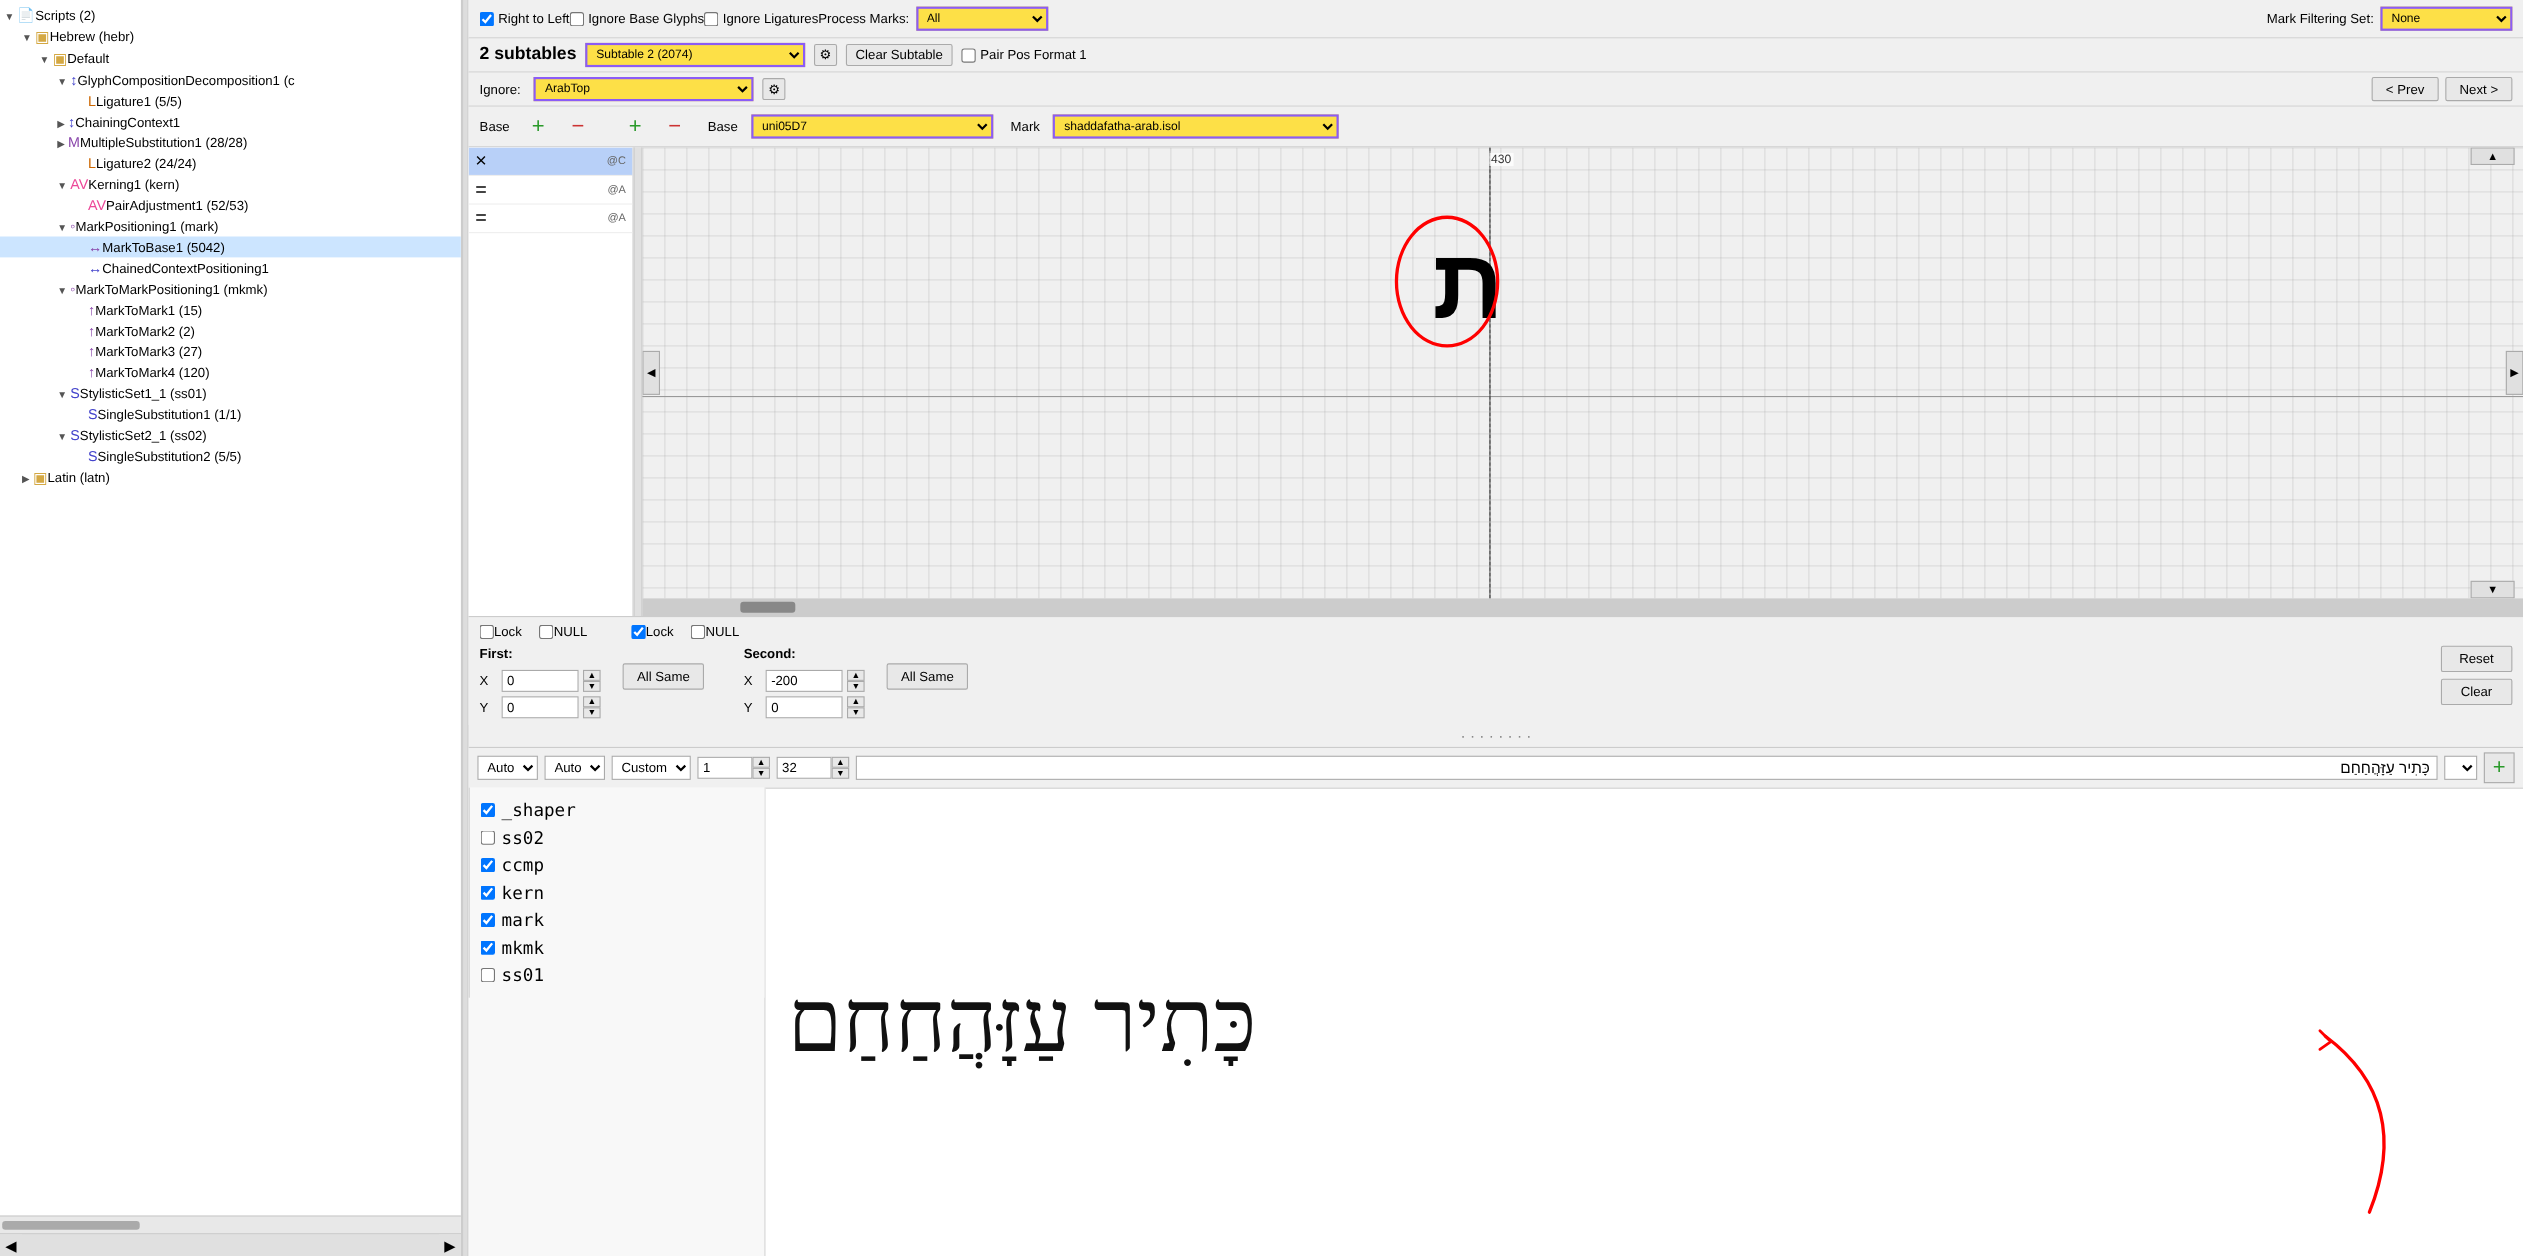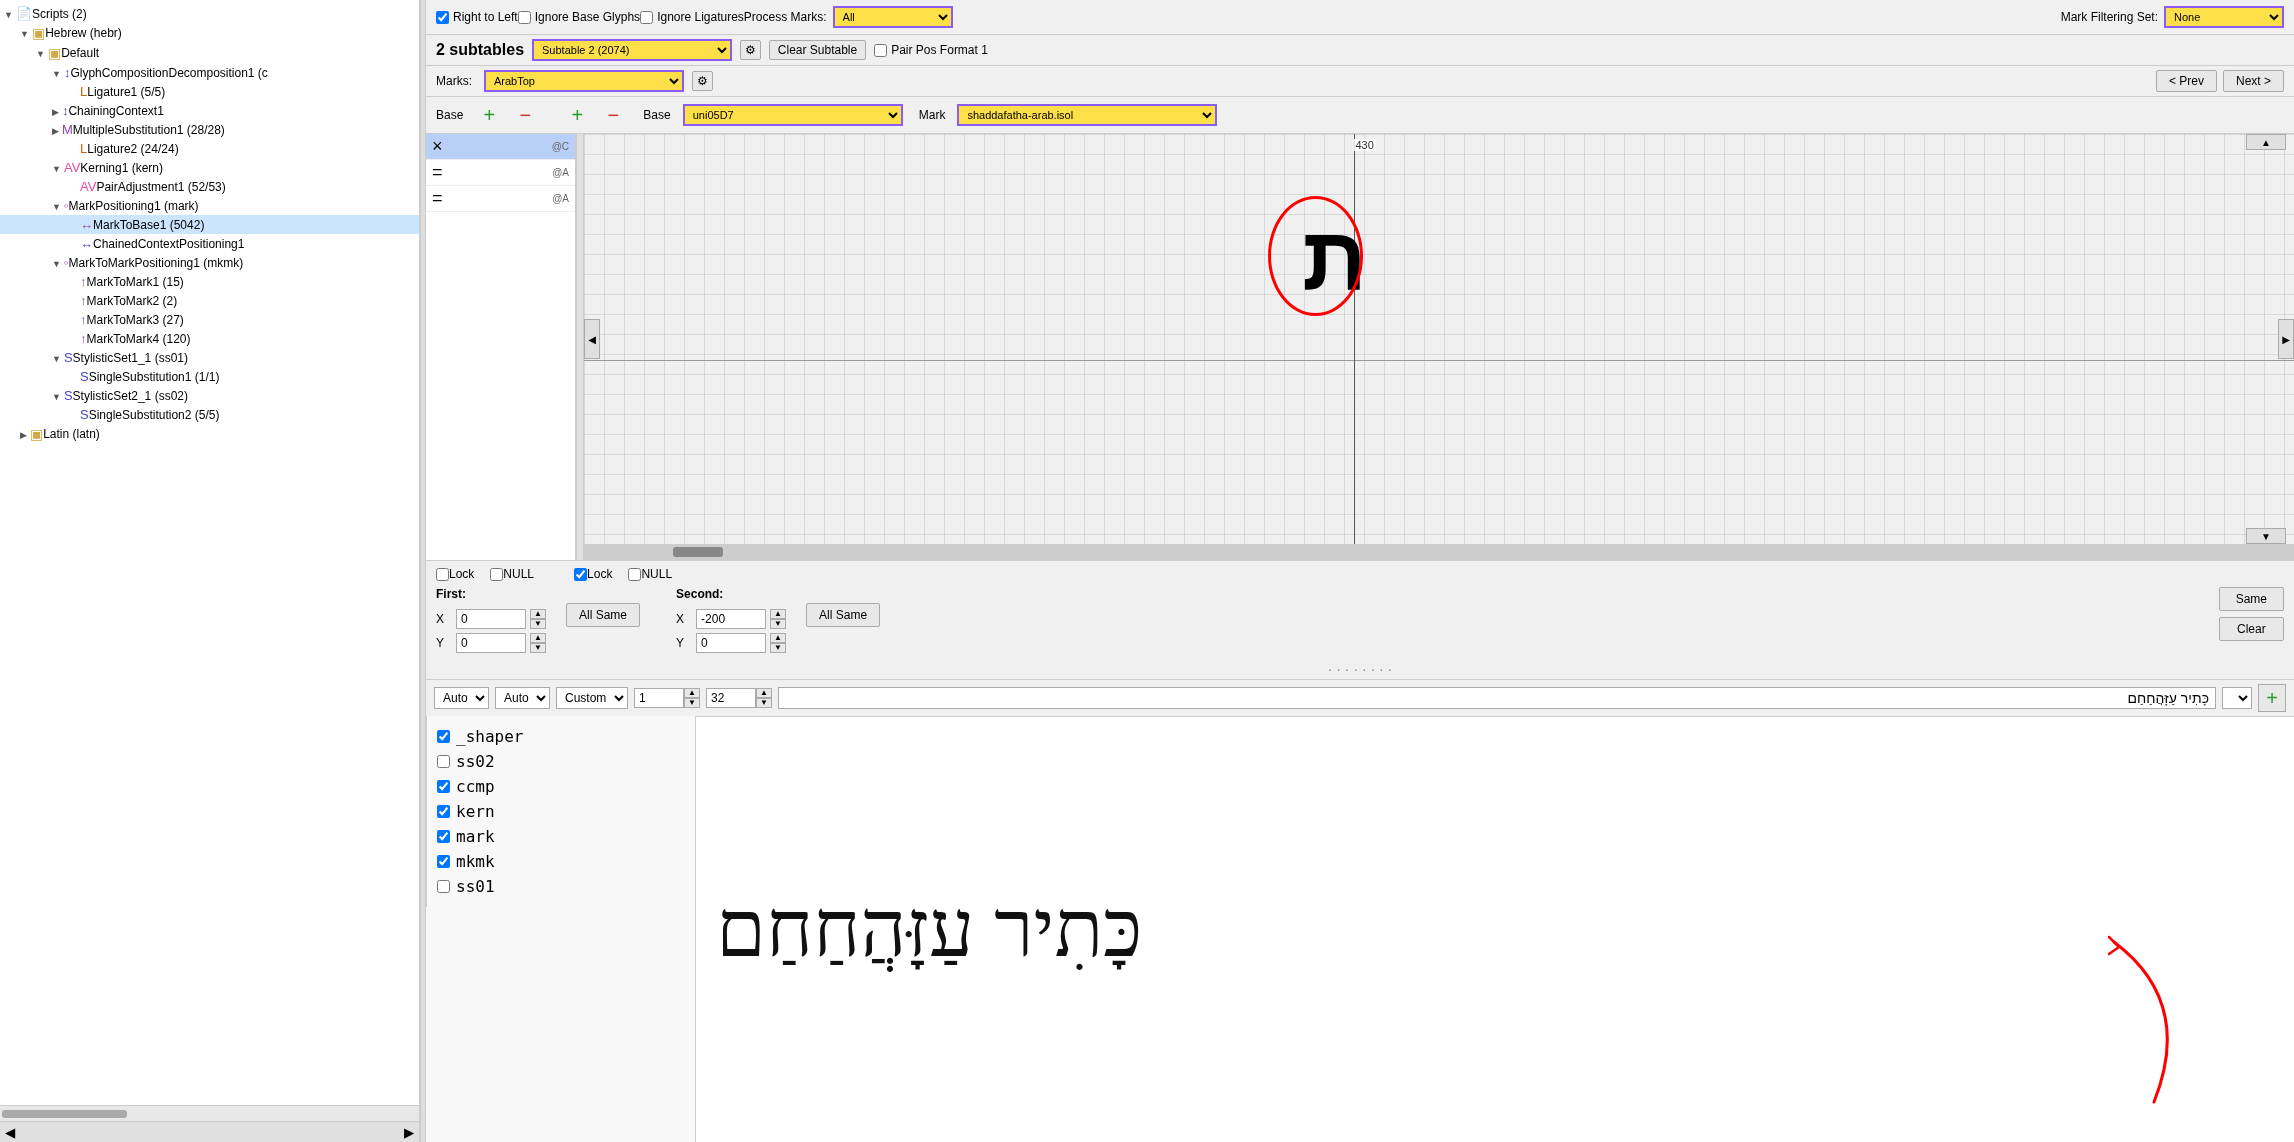--- a/index.html
+++ b/index.html
@@ -361,21 +361,21 @@
       </select>
       <button class="settings-btn">⚙</button>
       <button class="clear-subtable-btn">Clear Subtable</button>
       <div class="checkbox-group">
         <input type="checkbox" id="ppf" style="">
         <label for="ppf">Pair Pos Format 1</label>
       </div>
     </div>
 
     <div class="anchor-row">
-      <span class="section-label">Marks:</span>
+      <span class="section-label">Ignore:</span>
       <select class="dropdown anchor-dropdown">
         <option>ArabTop</option>
       </select>
       <button class="settings-btn">⚙</button>
       <div style="margin-left:auto;display:flex;gap:6px;">
         <button class="nav-btn">&lt; Prev</button>
         <button class="nav-btn">Next &gt;</button>
       </div>
     </div>
 
@@ -501,21 +501,21 @@
               <input type="text" class="coord-input" value="0" style="">
               <div class="spinbox">
                 <button class="spin-up">▲</button>
                 <button class="spin-down">▼</button>
               </div>
             </div>
           </div>
           <button class="all-same-btn">All Same</button>
 
           <div class="reset-clear-group">
-            <button class="reset-btn">Same</button>
+            <button class="reset-btn">Reset</button>
             <button class="clear-btn">Clear</button>
           </div>
         </div>
       </div>
 
       <div class="divider-dots">· · · · · · · ·</div>
 
       <div class="bottom-bar">
         <select class="bottom-dropdown">
           <option>Auto</option>

